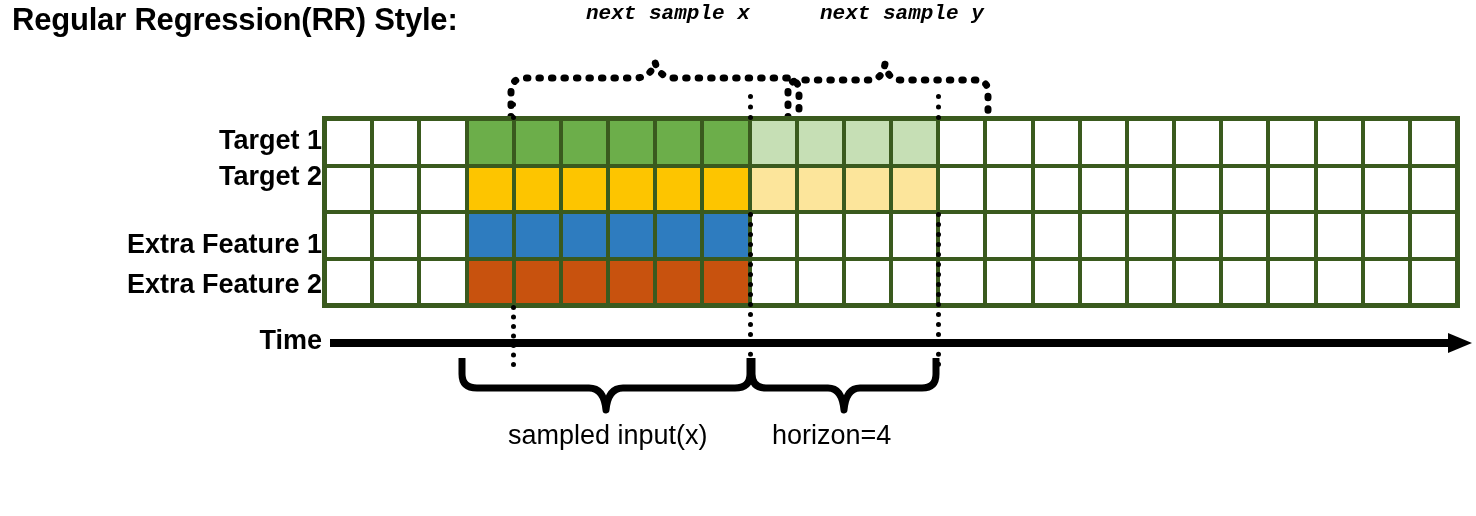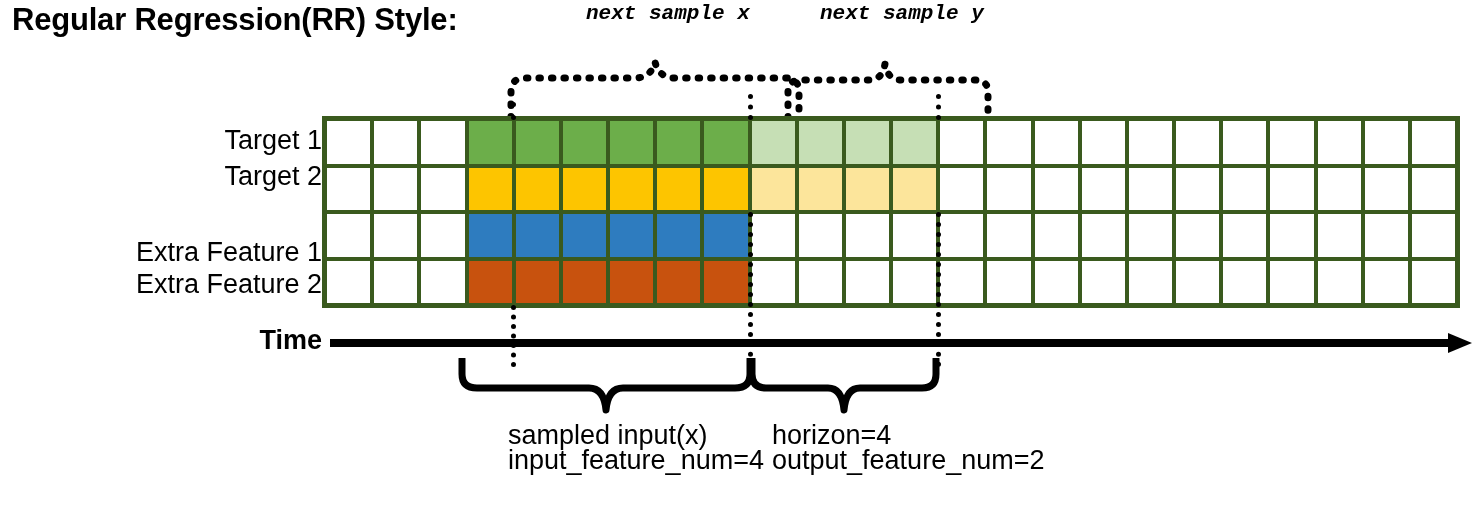--- a/index.html
+++ b/index.html
@@ -9,21 +9,21 @@
   }
 
   .title{
     position:absolute; left:12px; top:2px;
     font-size:31px; font-weight:700; letter-spacing:-0.2px; white-space:nowrap;text-align:right;
   }
 
   
   .row-label{
     position:absolute; right:1154px; 
-    font-size:27px; font-weight:400; text-align:right; white-space:nowrap;
+    font-size:27px; font-weight:700; text-align:right; white-space:nowrap;
     line-height:48px; height:48px;
   }
 
   
   .grid{
     position:absolute; left:322px; top:116px;
     width:1138px; height:192px;
     border:5px solid #3A5A1E; box-sizing:border-box;
     display:grid;
     grid-template-columns:repeat(24,1fr);
@@ -74,21 +74,21 @@
 
 <svg class="brace" style="left:505px; top:30px;" width="300" height="90" viewBox="0 0 300 90">
   <path d="M6,88 L6,62 Q6,48 20,48 L130,48 Q146,48 150,32 Q154,48 170,48 L280,48 Q294,48 294,62 L294,88" fill="none" stroke="#000" stroke-width="7" stroke-linecap="round" stroke-dasharray="1.5 11"></path>
 </svg>
 <svg class="brace" style="left:782px; top:30px;" width="212" height="90" viewBox="0 0 212 90">
   <path d="M6,88 L6,62 Q6,50 19,50 L88,50 Q100,50 103,34 Q106,50 118,50 L193,50 Q206,50 206,62 L206,88" fill="none" stroke="#000" stroke-width="7" stroke-linecap="round" stroke-dasharray="1.5 11"></path>
 </svg>
 
 <div class="row-label" style="top:116px;">Target 1</div>
 <div class="row-label" style="top:152px;">Target 2</div>
-<div class="row-label" style="top:228px;">Extra Feature 1</div>
+<div class="row-label" style="top:220px;">Extra Feature 1</div>
 <div class="row-label" style="top:260px;">Extra Feature 2</div>
 
 <div class="grid" id="grid">
     <div class="cell"></div>
     <div class="cell"></div>
     <div class="cell"></div>
     <div class="cell c-green"></div>
     <div class="cell c-green"></div>
     <div class="cell c-green"></div>
     <div class="cell c-green"></div>
@@ -203,18 +203,16 @@
 
 <svg class="brace" style="left:455px; top:358px;" width="302" height="58" viewBox="0 0 302 58">
   <path d="M7,1 L7,16 Q7,30 22,30 L134,30 Q149,30 151,52 Q153,30 168,30 L280,30 Q295,30 295,16 L295,1" fill="none" stroke="#000" stroke-width="7" stroke-linecap="round" stroke-linejoin="round"></path>
 </svg>
 <svg class="brace" style="left:745px; top:358px;" width="198" height="58" viewBox="0 0 198 58">
   <path d="M7,1 L7,16 Q7,30 21,30 L83,30 Q97,30 99,52 Q101,30 115,30 L177,30 Q191,30 191,16 L191,1" fill="none" stroke="#000" stroke-width="7" stroke-linecap="round" stroke-linejoin="round"></path>
 </svg>
 
 <div class="bottom-note" style="left:508px; top:423px;">
   <div>sampled input(x)</div>
-  <div>input_feature_num=4</div>
 </div>
 <div class="bottom-note" style="left:772px; top:423px;">
   <div>horizon=4</div>
-  <div>output_feature_num=2</div>
 </div>
 
 </body></html>

